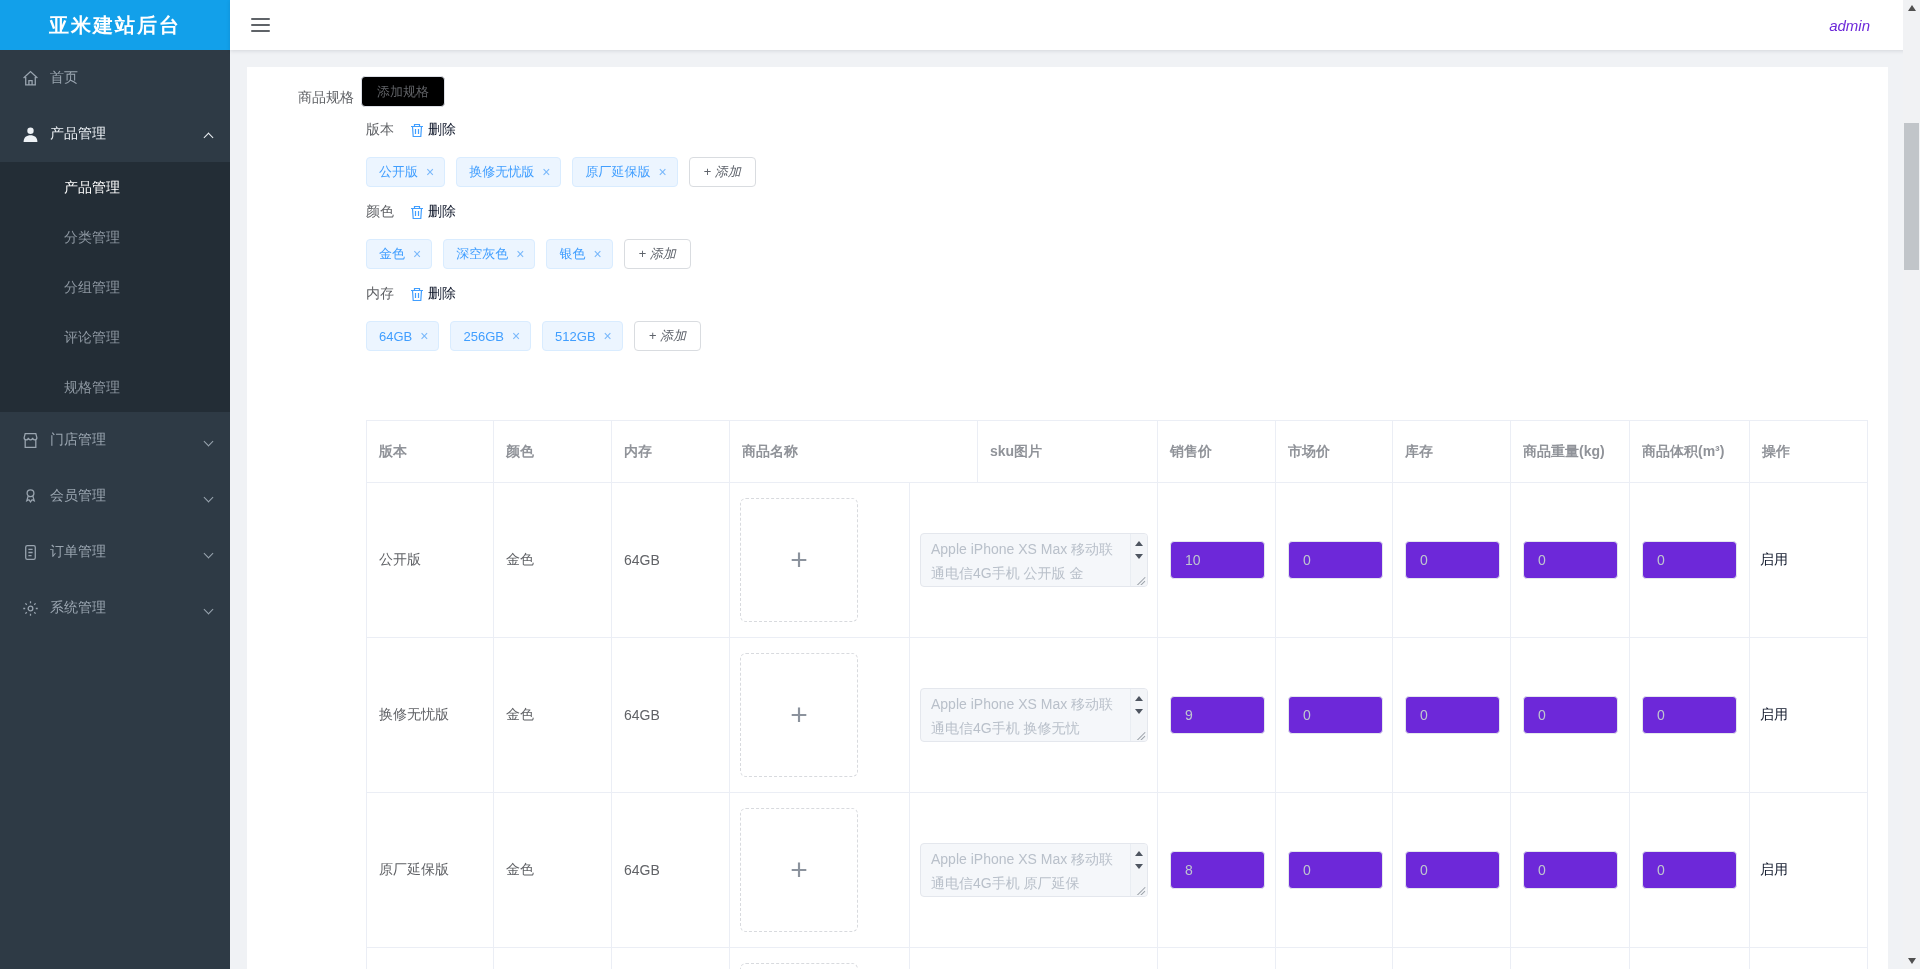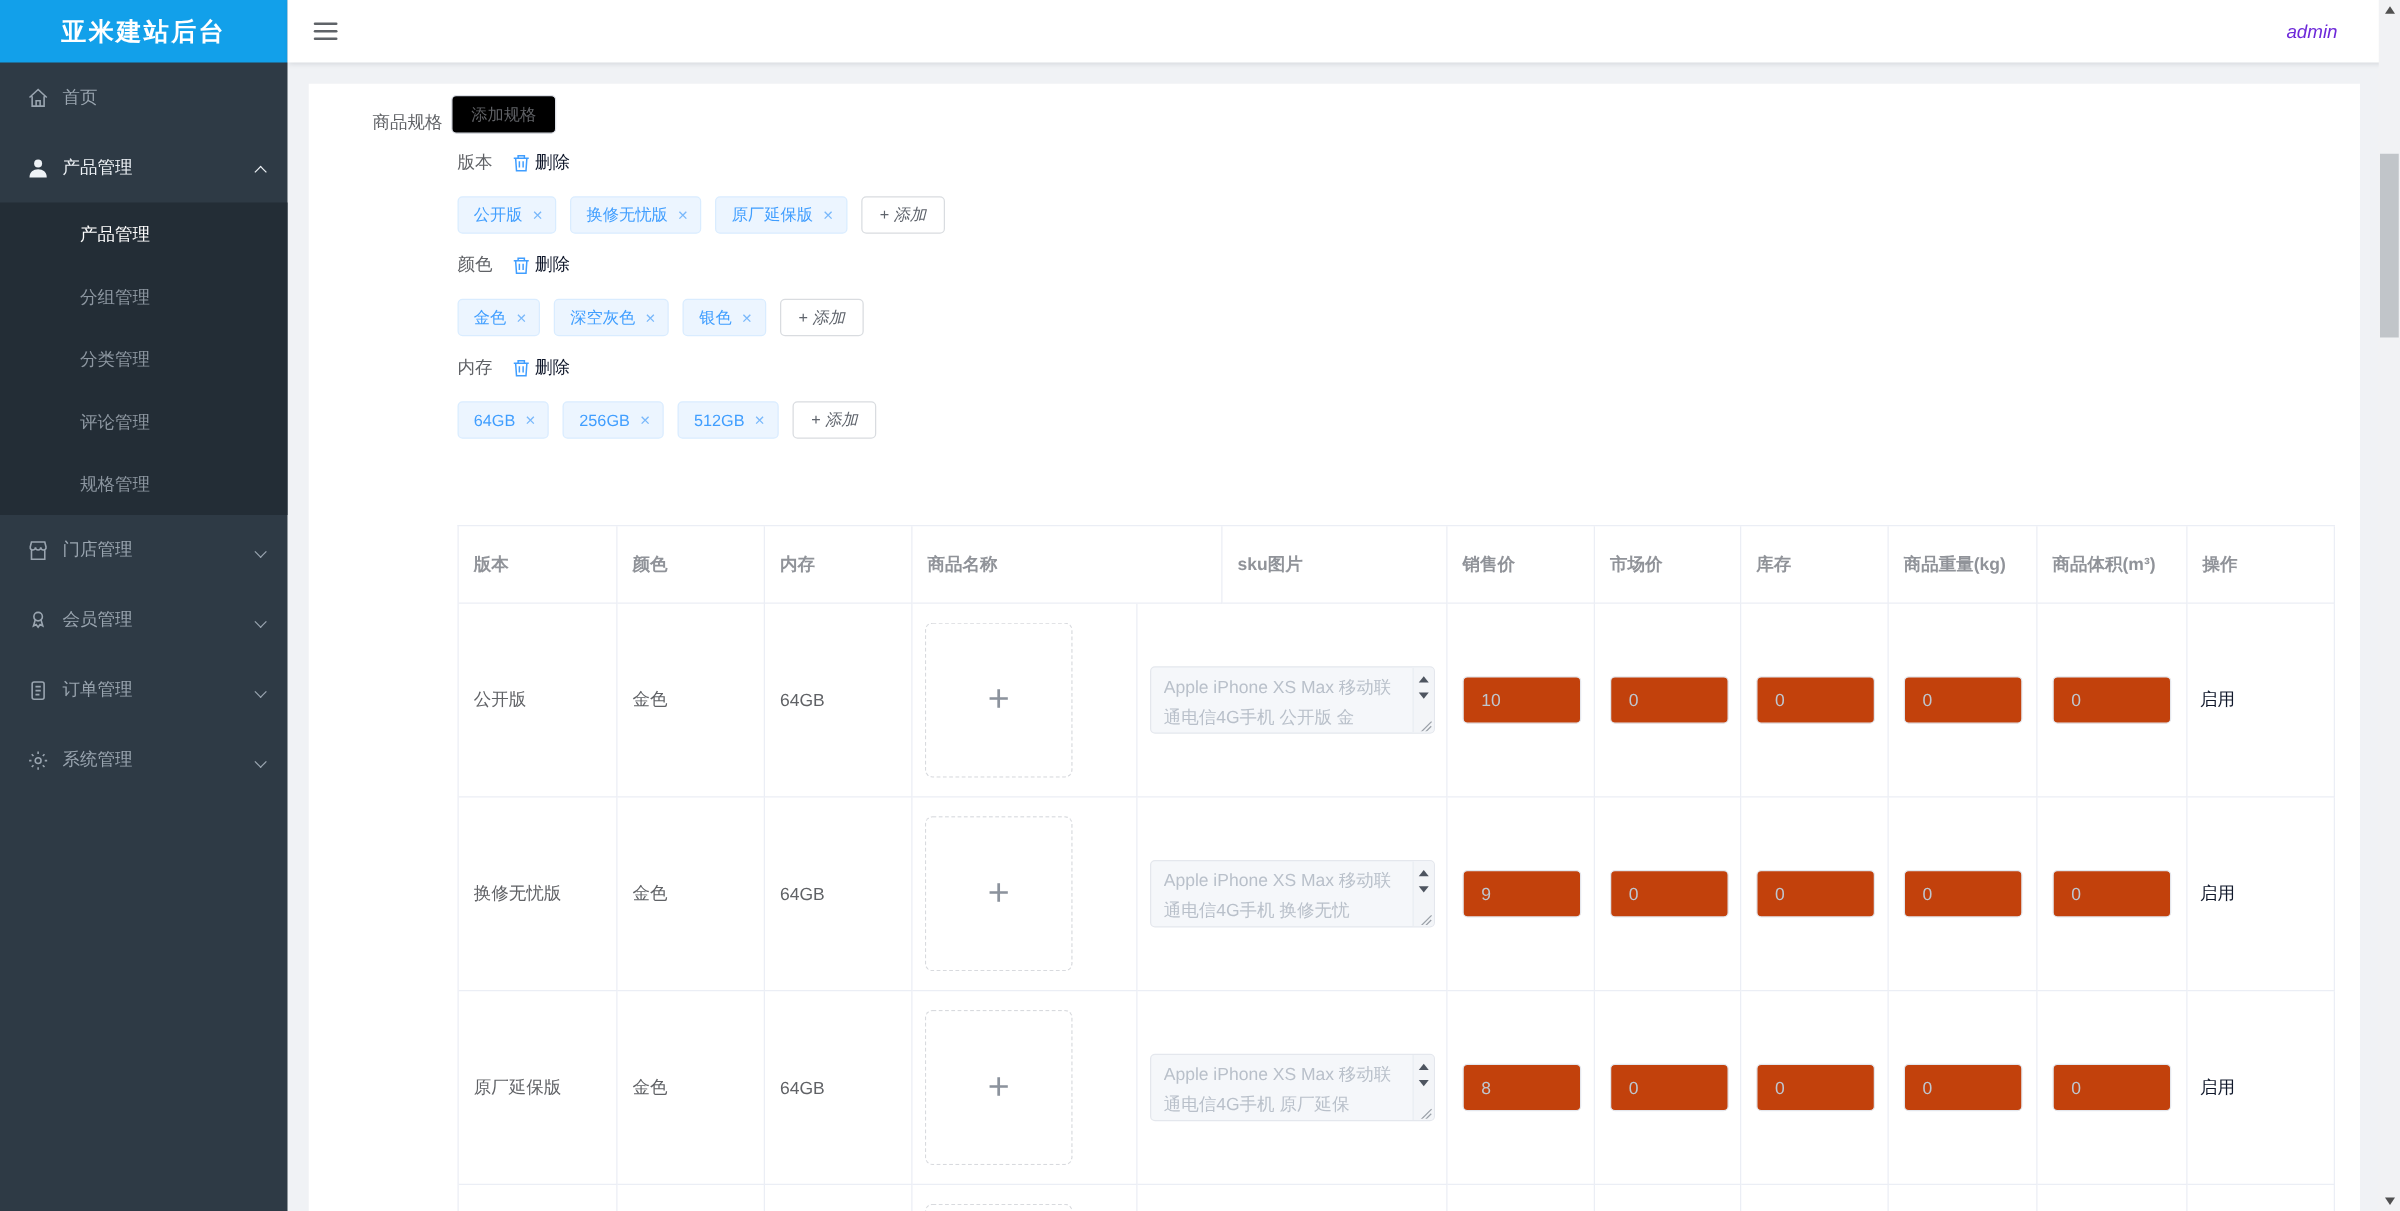--- a/index.html
+++ b/index.html
@@ -82,21 +82,21 @@
                border-left:1px solid #e9edf2; }
   .sp-up, .sp-dn { position:absolute; left:4px; width:0; height:0; border-left:4px solid transparent;
                    border-right:4px solid transparent; }
   .sp-up { top:7px; border-bottom:5px solid #4e5560; }
   .sp-dn { top:20px; border-top:5px solid #4e5560; }
   .grip { position:absolute; right:1px; bottom:1px; width:10px; height:10px; overflow:hidden; }
   .grip i { position:absolute; background:#9aa0a8; height:1px; transform:rotate(-45deg); display:block; }
   .grip i:nth-child(1) { width:12px; left:-1px; top:6px; }
   .grip i:nth-child(2) { width:7px;  left:3px;  top:8px; }
 
-  .num-input { width:95px; height:38px; background:#c2410c; border:1px solid #e4e7ed; border-radius:4px;
+  .num-input { width:95px; height:38px; background:#6d28d9; border:1px solid #e4e7ed; border-radius:4px;
                color:#bfc6cf; font-size:14px; padding-left:14px; font-family:inherit; cursor:not-allowed; }
 
   
   .browser-sb { position:absolute; top:0; right:0; width:17px; height:969px; background:#f1f2f4; z-index:10; }
   .sb-up, .sb-dn { position:absolute; left:5px; width:0; height:0; border-left:4px solid transparent;
                    border-right:4px solid transparent; }
   .sb-up { top:5px; border-bottom:6px solid #505050; }
   .sb-dn { bottom:5px; border-top:6px solid #505050; }
   .sb-thumb { position:absolute; top:123px; left:1px; width:15px; height:147px; background:#c1c5c9; }
 </style>
@@ -119,22 +119,22 @@
       <svg viewBox="0 0 16 16" fill="#eef2f6">
         <circle cx="8" cy="4.5" r="3"></circle>
           <path d="M1.5 15 C1.5 10.8 4.4 8.8 8 8.8 C11.6 8.8 14.5 10.8 14.5 15 Z"></path>
       </svg>
       <span class="m-label">产品管理</span>
       <span class="chev up"></span>
     </div>
 
     <div class="submenu">
       <div class="submenu-item active">产品管理</div>
+      <div class="submenu-item">分类管理</div>
       <div class="submenu-item">分组管理</div>
-      <div class="submenu-item">分类管理</div>
       <div class="submenu-item">评论管理</div>
       <div class="submenu-item">规格管理</div>
     </div>
 
     <div class="menu-item">
       <svg viewBox="0 0 16 16" fill="none" stroke="#9aa5b0" stroke-width="1.2">
         <path d="M2 5.5 L3 1.5 H13 L14 5.5 M2 5.5 C2 7 3.2 7.5 4 7.5 C4.8 7.5 6 7 6 5.5 C6 7 7.2 7.5 8 7.5 C8.8 7.5 10 7 10 5.5 C10 7 11.2 7.5 12 7.5 C12.8 7.5 14 7 14 5.5 M3 7.5 V14.5 H13 V7.5"></path>
       </svg>
       <span class="m-label">门店管理</span>
       <span class="chev down"></span>

